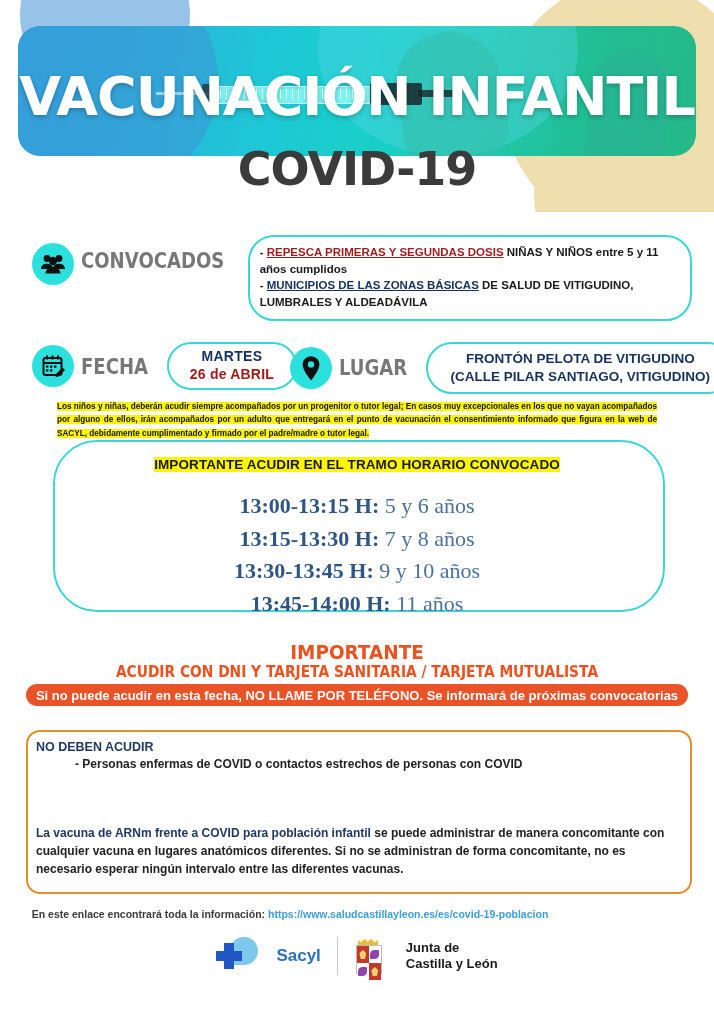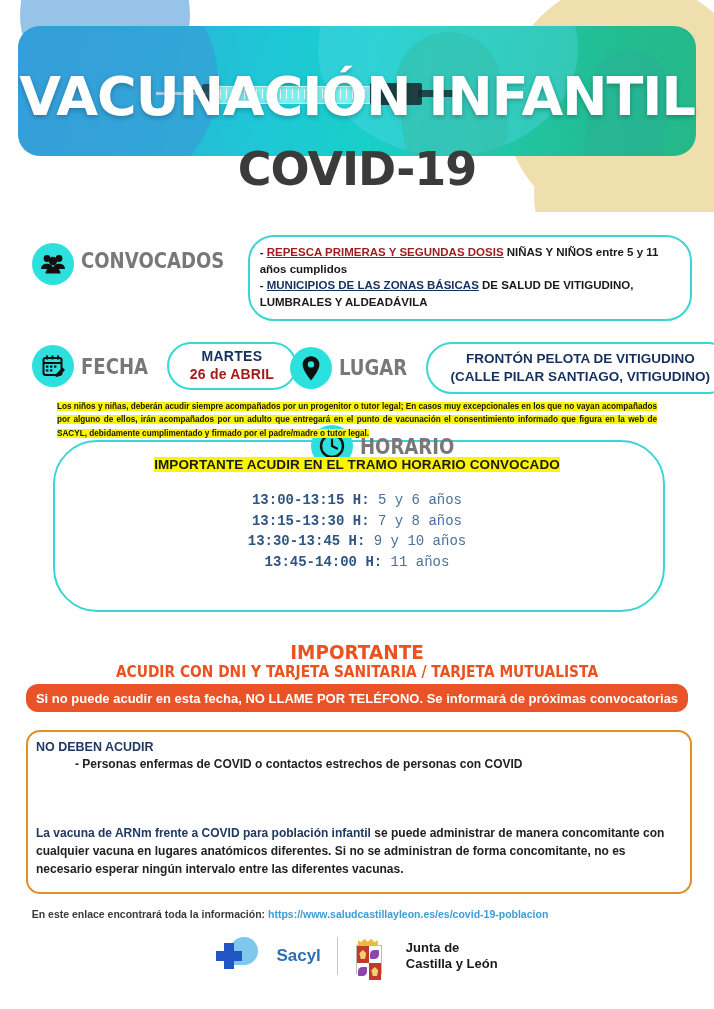--- a/index.html
+++ b/index.html
@@ -142,36 +142,36 @@
     position:absolute;left:53px;top:440px;width:608px;height:168px;
     border:2px solid #3ad6d3;border-radius:44px;background:transparent;
   }
   .horario-note{
     position:absolute;left:0;top:455px;width:714px;text-align:center;z-index:3;
   }
   .horario-note span{
     background:#fbf500;font-size:13.5px;font-weight:bold;color:#1a1a1a;letter-spacing:.1px;
   }
   .slots{position:absolute;left:0;top:490px;width:714px;text-align:center;z-index:3;}
-  .slot{font-size:14px;line-height:1.48;color:#49719c;font-family:Liberation Mono, monospace;}
+  .slot{font-size:22px;line-height:1.48;color:#49719c;font-family:Liberation Serif, serif;}
   .slot b{color:#2e5584;font-weight:bold;}
 
   
   .important-title{
     position:absolute;left:0;top:640px;width:714px;text-align:center;
     font-family:"DejaVu Sans", sans-serif;font-weight:bold;font-size:20px;color:#eb521f;
     transform:scaleX(.92);
   }
   .important-sub{
     position:absolute;left:0;top:663px;width:714px;text-align:center;
     font-family:"DejaVu Sans", sans-serif;font-weight:bold;font-size:15px;color:#eb521f;
     transform:scaleX(.92);
   }
   .phone-bar{
-    position:absolute;left:26px;top:684px;width:662px;height:28px;border-radius:12px;
+    position:absolute;left:26px;top:684px;width:662px;height:22px;border-radius:12px;
     background:#ea5227;color:#ffffff;font-weight:bold;font-size:13px;
     display:flex;align-items:center;justify-content:center;
     transform:scaleX(1.0);
   }
 
   
   .notice-box{
     position:absolute;left:26px;top:730px;width:662px;height:160px;
     border:2px solid #e08f2a;border-radius:14px;background:#fff;
   }
@@ -317,30 +317,20 @@
     </div>
     <div class="row-label">LUGAR</div>
     <div class="pill lugar-pill">
       <div class="lugar-l1">FRONTÓN PELOTA DE VITIGUDINO</div>
       <div class="lugar-l2">(CALLE PILAR SANTIAGO, VITIGUDINO)</div>
     </div>
   </div>
 
   <div class="horario-box"></div>
 
-  <div class="sec-horario-head">
-    <div class="icon-badge">
-      <svg width="26" height="26" viewBox="0 0 26 26" aria-hidden="true">
-        <circle cx="13" cy="13" r="11" fill="none" stroke="#101010" stroke-width="2.4"></circle>
-        <line x1="13" y1="13" x2="13" y2="6.5" stroke="#101010" stroke-width="2.2" stroke-linecap="round"></line>
-        <line x1="13" y1="13" x2="18" y2="15.5" stroke="#101010" stroke-width="2.2" stroke-linecap="round"></line>
-      </svg>
-    </div>
-    <div class="row-label horario-label">HORARIO</div>
-  </div>
 
   <div class="consent">
     <span>Los niños y  niñas, deberán acudir siempre acompañados por un progenitor o  tutor legal;  En casos muy excepcionales en los que no vayan acompañados por alguno de ellos, irán  acompañados por un adulto que entregará en el punto de vacunación el consentimiento informado que figura en la web de SACYL, debidamente cumplimentado y firmado por el padre/madre o tutor legal.</span>
   </div>
 
   <div class="horario-note">
     <span>IMPORTANTE ACUDIR EN EL TRAMO HORARIO CONVOCADO</span>
   </div>
 
   <div class="slots">

